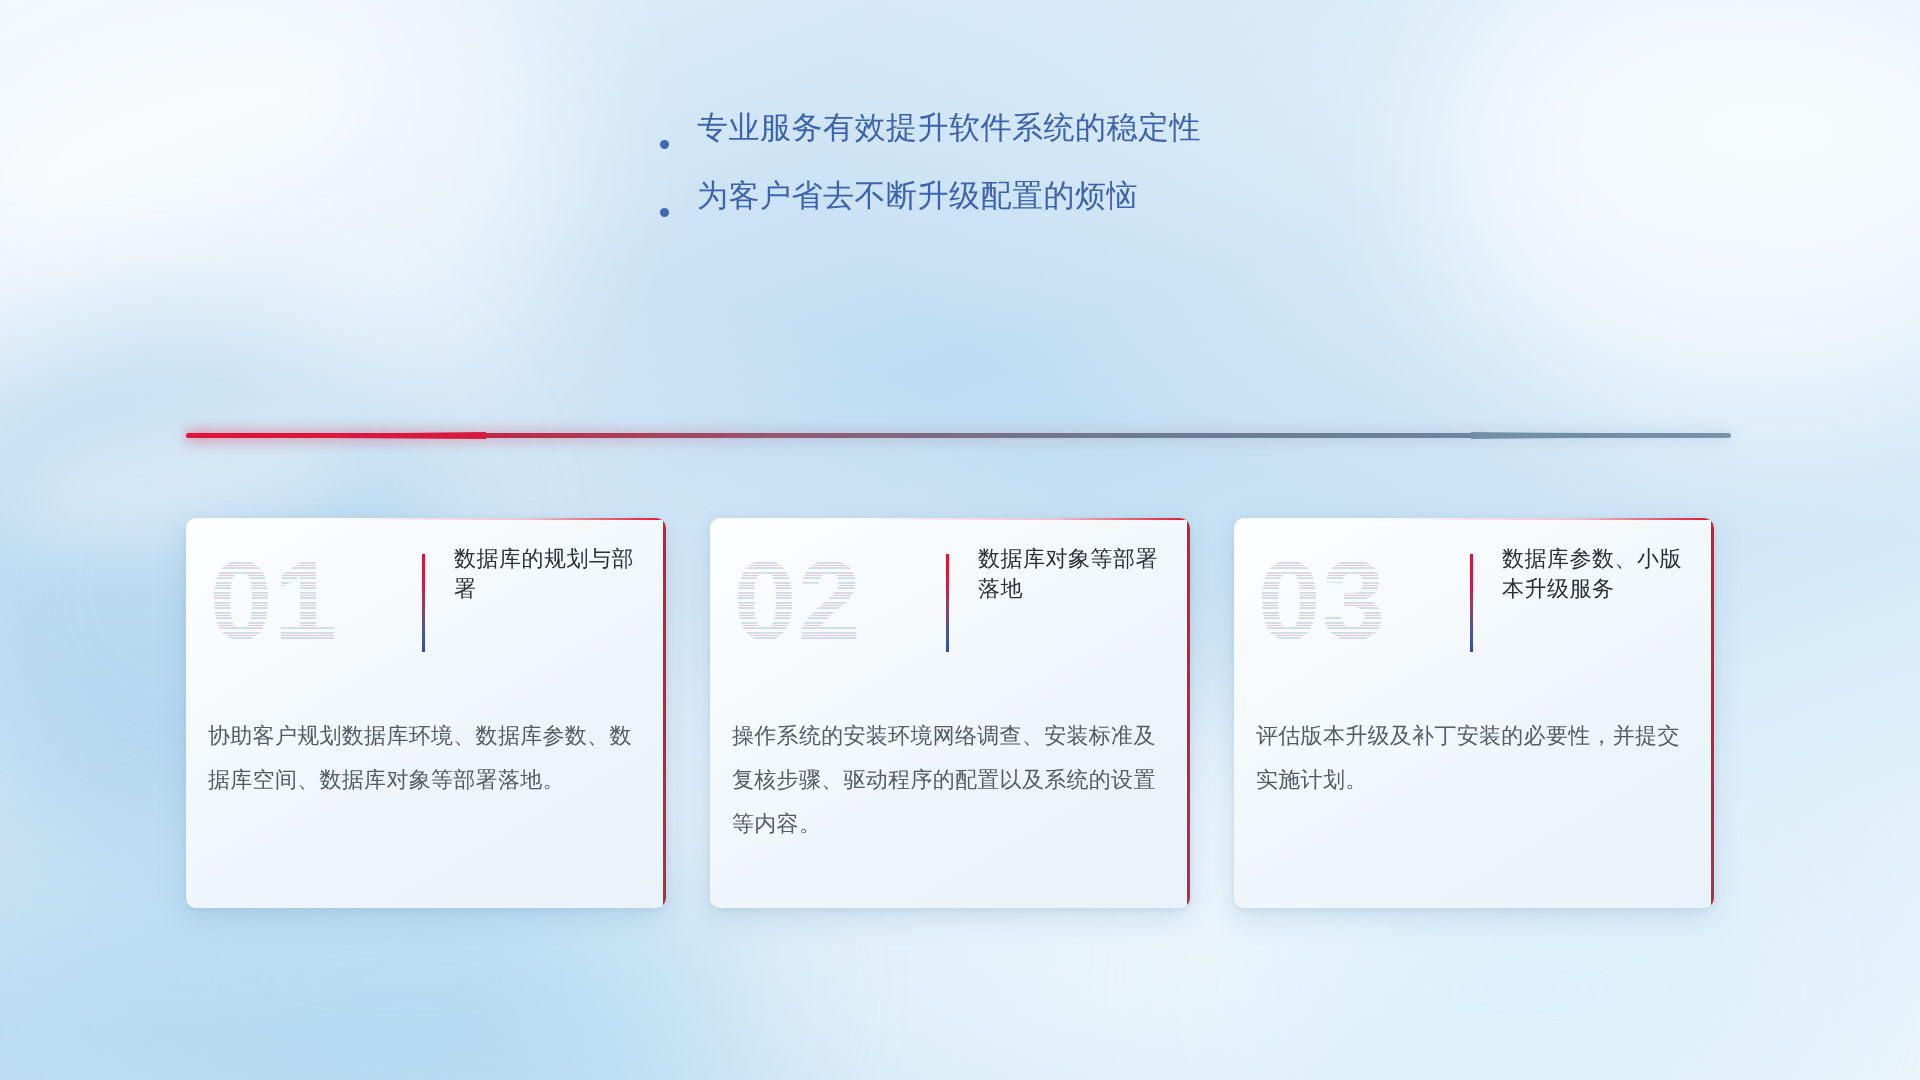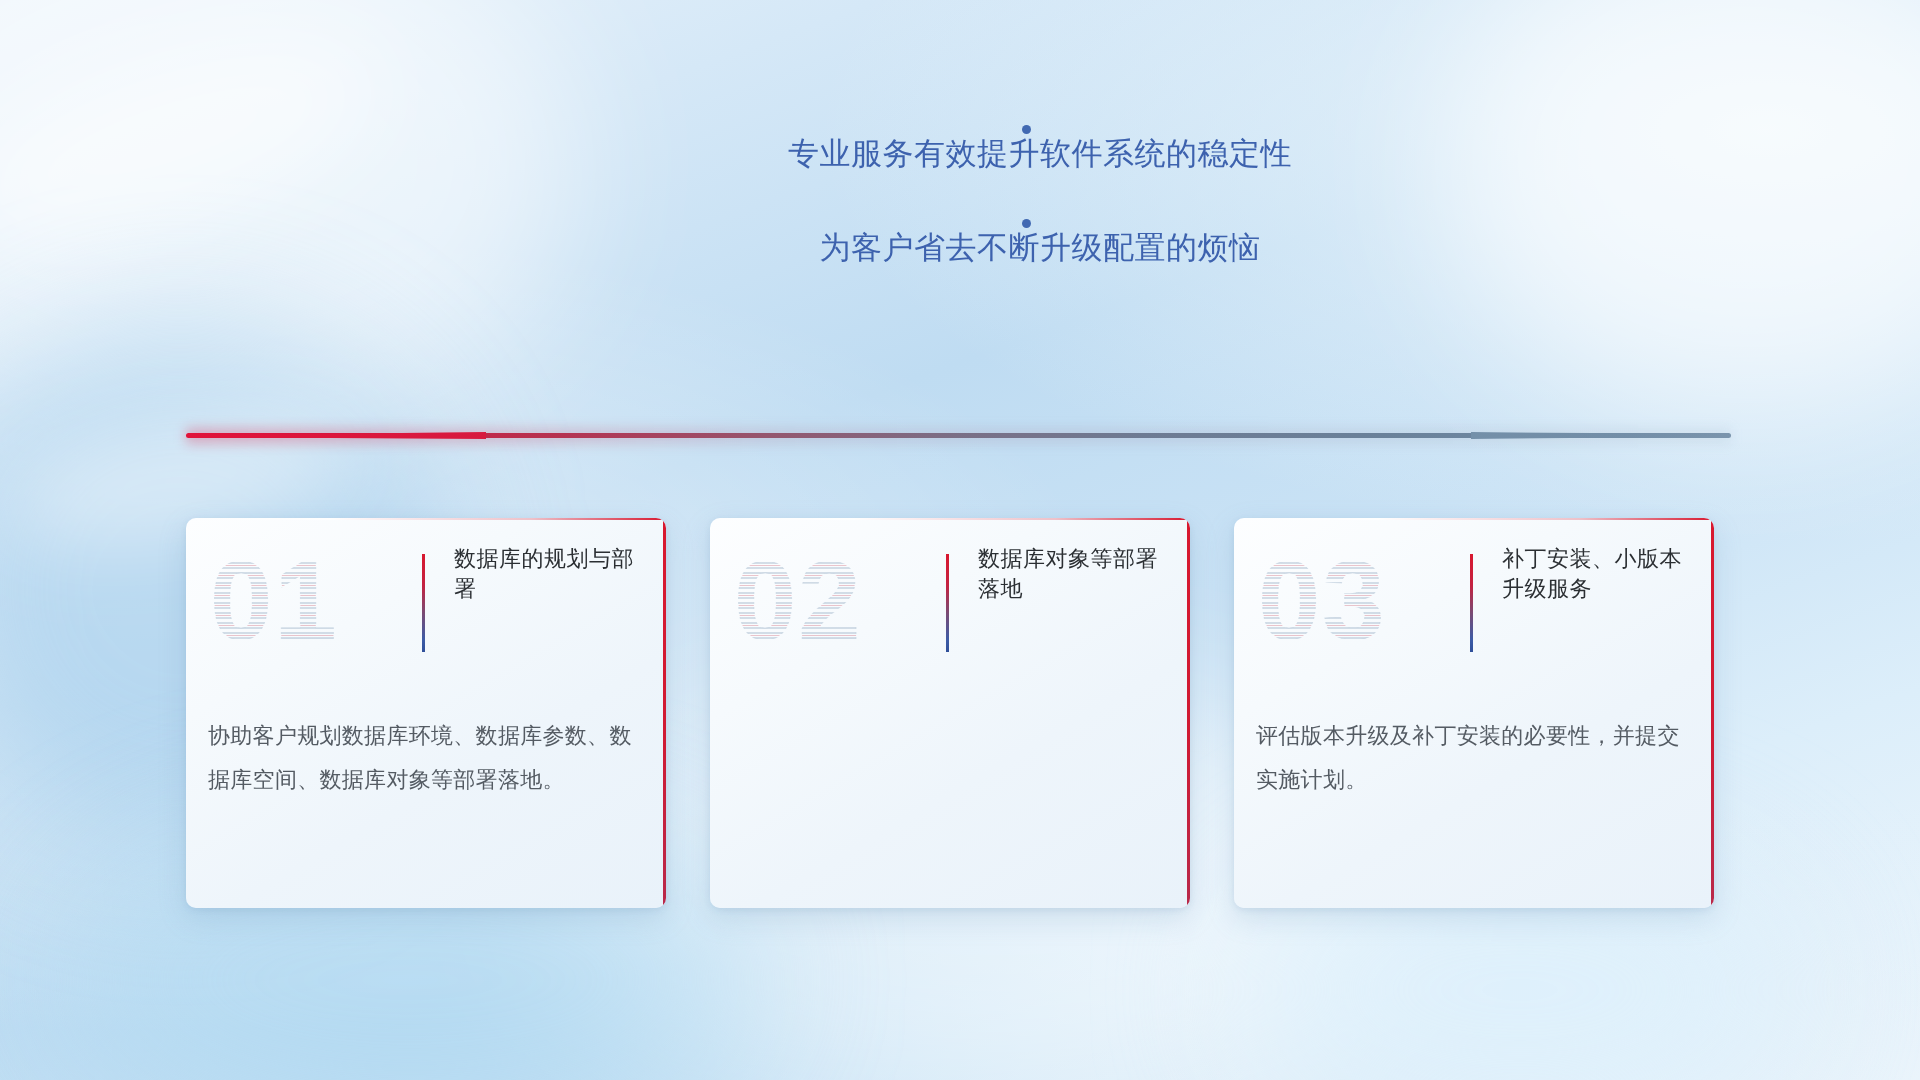--- a/index.html
+++ b/index.html
@@ -25,21 +25,21 @@
   .blob-c{right:-140px;top:-100px;width:620px;height:520px;background:rgba(255,255,255,0.6);}
   .blob-d{left:540px;top:680px;width:900px;height:420px;background:rgba(255,255,255,0.45);}
   .blob-e{left:60px;top:820px;width:700px;height:320px;background:rgba(183,221,243,0.55);}
   .blob-f{right:120px;bottom:-60px;width:560px;height:300px;background:rgba(222,241,252,0.7);}
   .streak{position:absolute;pointer-events:none;filter:blur(40px);}
   .streak-1{left:-40px;top:60px;width:420px;height:160px;background:rgba(255,255,255,0.5);transform:rotate(-18deg);border-radius:50%;}
   .streak-2{left:0px;top:420px;width:360px;height:120px;background:rgba(255,255,255,0.45);transform:rotate(-10deg);border-radius:50%;}
 
   
   .bullets{position:absolute;left:660px;top:108px;width:760px;}
-  .bullet-row{display:flex;align-items:center;margin-bottom:27px;flex-direction:column;}
+  .bullet-row{display:flex;align-items:flex-end;margin-bottom:27px;}
   .bullet-dot{
     width:9px;height:9px;border-radius:50%;background:#4169b2;
     margin:17px 28px 0 0;flex:0 0 auto;
   }
   .bullet-text{
     font-size:31px;line-height:1.32;color:#3d62ae;
     letter-spacing:0.5px;white-space:nowrap;font-weight:500;
   }
 
   
@@ -156,26 +156,27 @@
       <div class="card-body">协助客户规划数据库环境、数据库参数、数据库空间、数据库对象等部署落地。</div>
     </div>
 
     <div class="card">
       <div class="card-head">
         <div class="ghost-num">02</div>
         <div class="ghost-num-tint">02</div>
         <div class="title-rule"></div>
         <div class="card-title">数据库对象等部署落地</div>
       </div>
+      <div class="card-body">操作系统的安装环境网络调查、安装标准及复核步骤、驱动程序的配置以及系统的设置等内容。</div>
     </div>
 
     <div class="card">
       <div class="card-head">
         <div class="ghost-num">03</div>
         <div class="ghost-num-tint">03</div>
         <div class="title-rule"></div>
-        <div class="card-title">补丁安装、小版本升级服务</div>
+        <div class="card-title">数据库参数、小版本升级服务</div>
       </div>
       <div class="card-body">评估版本升级及补丁安装的必要性，并提交实施计划。</div>
     </div>
 
   </div>
 </div>
 
 </body></html>

